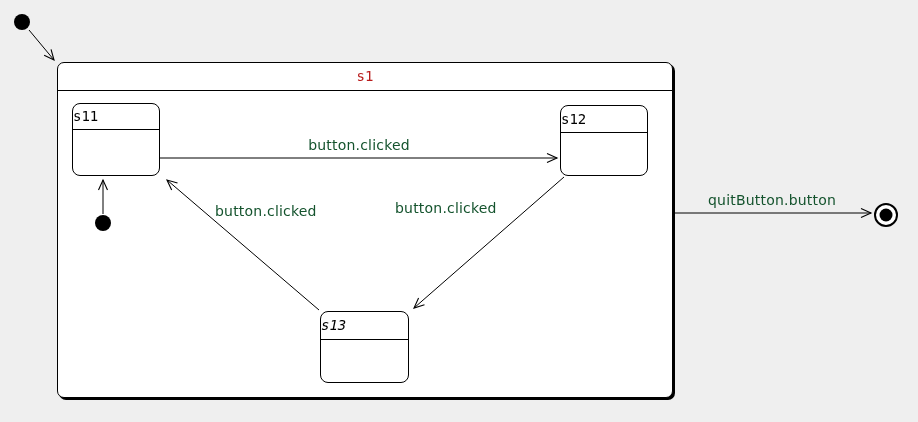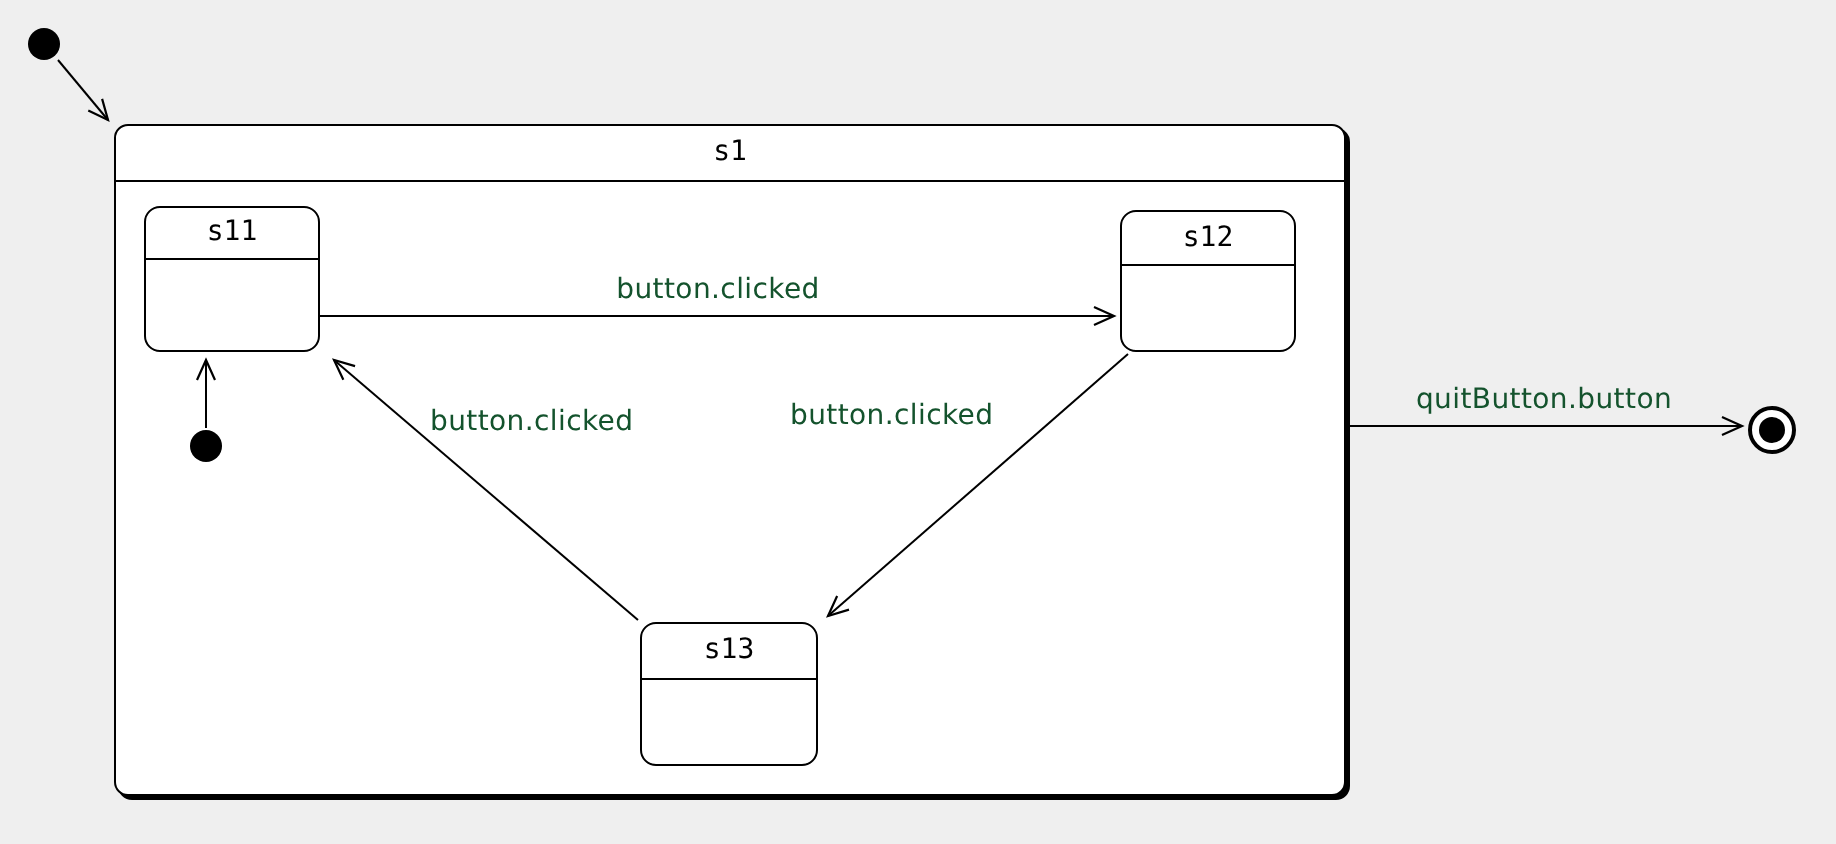--- a/index.html
+++ b/index.html
@@ -28,44 +28,43 @@
     box-sizing: border-box;
     z-index: 1;
   }
   .outer-state .state-title {
     height: 27px;
     line-height: 27px;
     border-bottom: 1px solid #000;
     text-align: center;
     font-family: "DejaVu Sans Mono", monospace;
     font-size: 14px;
-    color: #000000;
+    color: #b91c1c;
   }
 
   
   .state {
     background: #ffffff;
     border: 1px solid #000;
     border-radius: 8px;
     box-sizing: border-box;
     z-index: 3;
   }
   .state .state-title {
     border-bottom: 1px solid #000;
-    text-align: center;
     font-family: "DejaVu Sans Mono", monospace;
     font-size: 14px;
     color: #000;
   }
   .state-s11 { left: 72px;  top: 103px; width: 88px; height: 73px; }
   .state-s11 .state-title { height: 25px; line-height: 25px; }
   .state-s12 { left: 560px; top: 105px; width: 88px; height: 71px; }
   .state-s12 .state-title { height: 26px; line-height: 26px; }
   .state-s13 { left: 320px; top: 311px; width: 89px; height: 72px; }
-  .state-s13 .state-title { height: 27px; line-height: 27px; }
+  .state-s13 .state-title { height: 27px; line-height: 27px; font-style: italic; }
 
   
   .wires {
     left: 0; top: 0;
     width: 918px; height: 422px;
     z-index: 2;
     pointer-events: none;
   }
 
   

